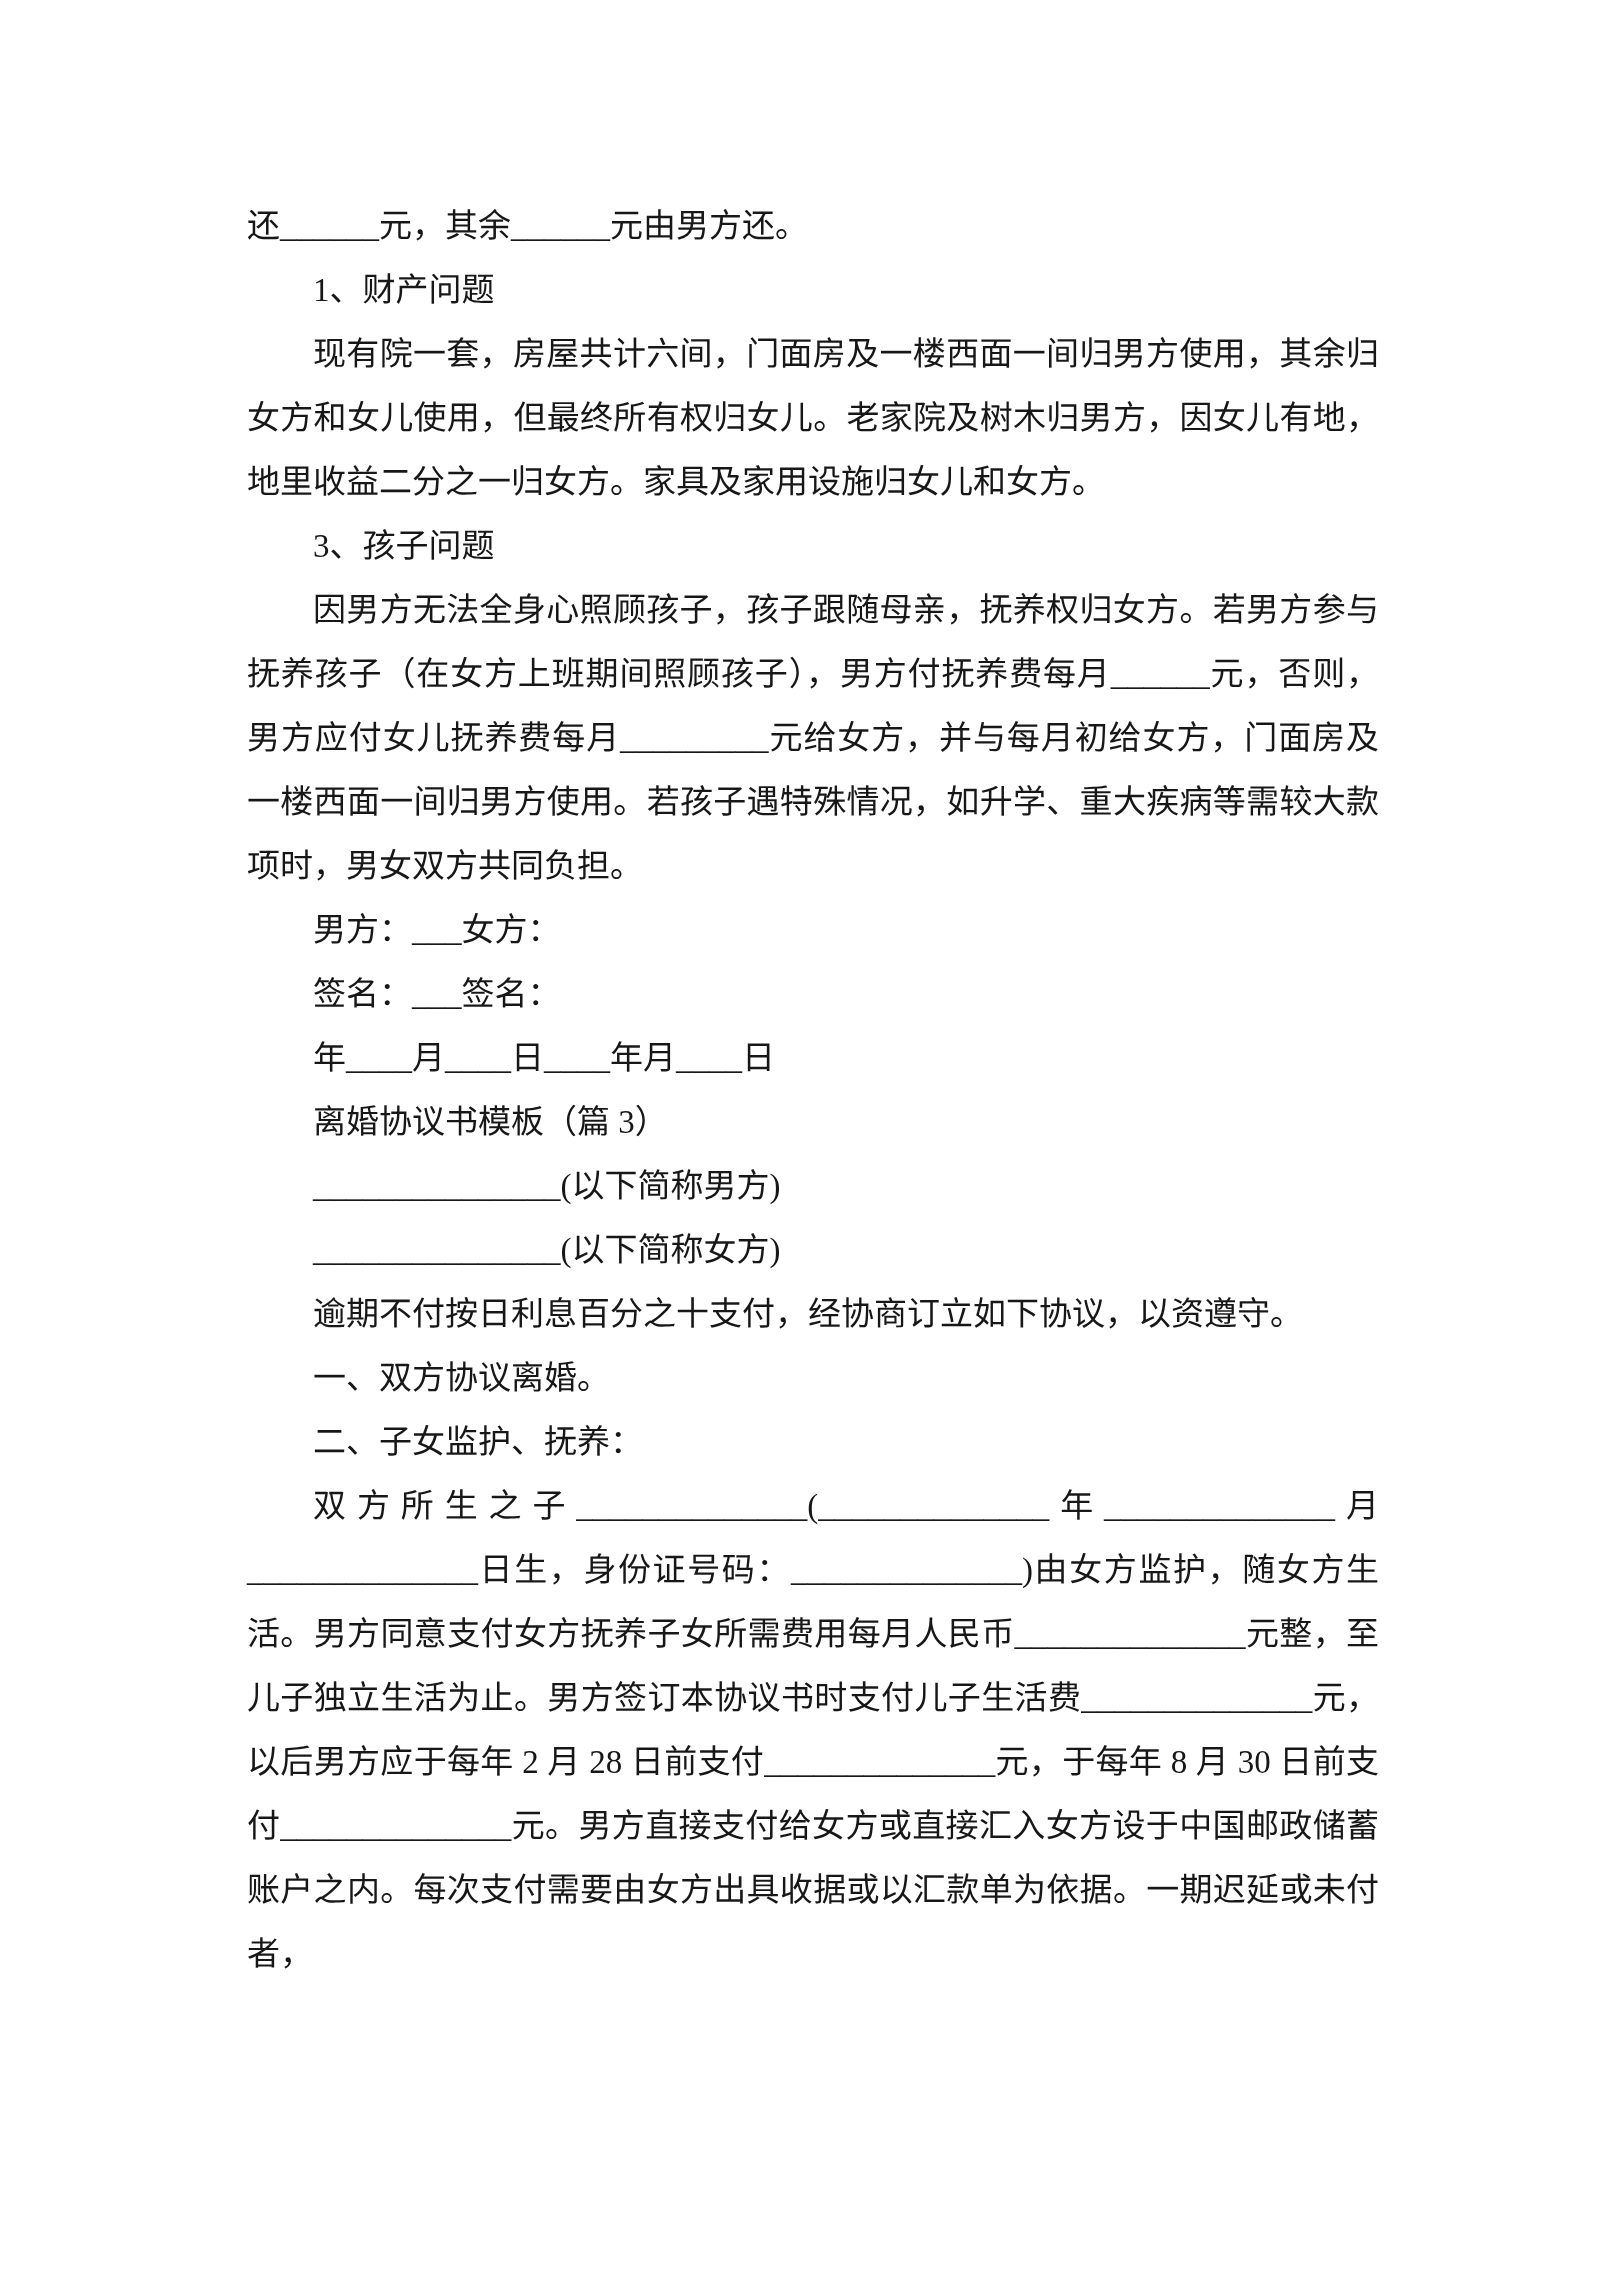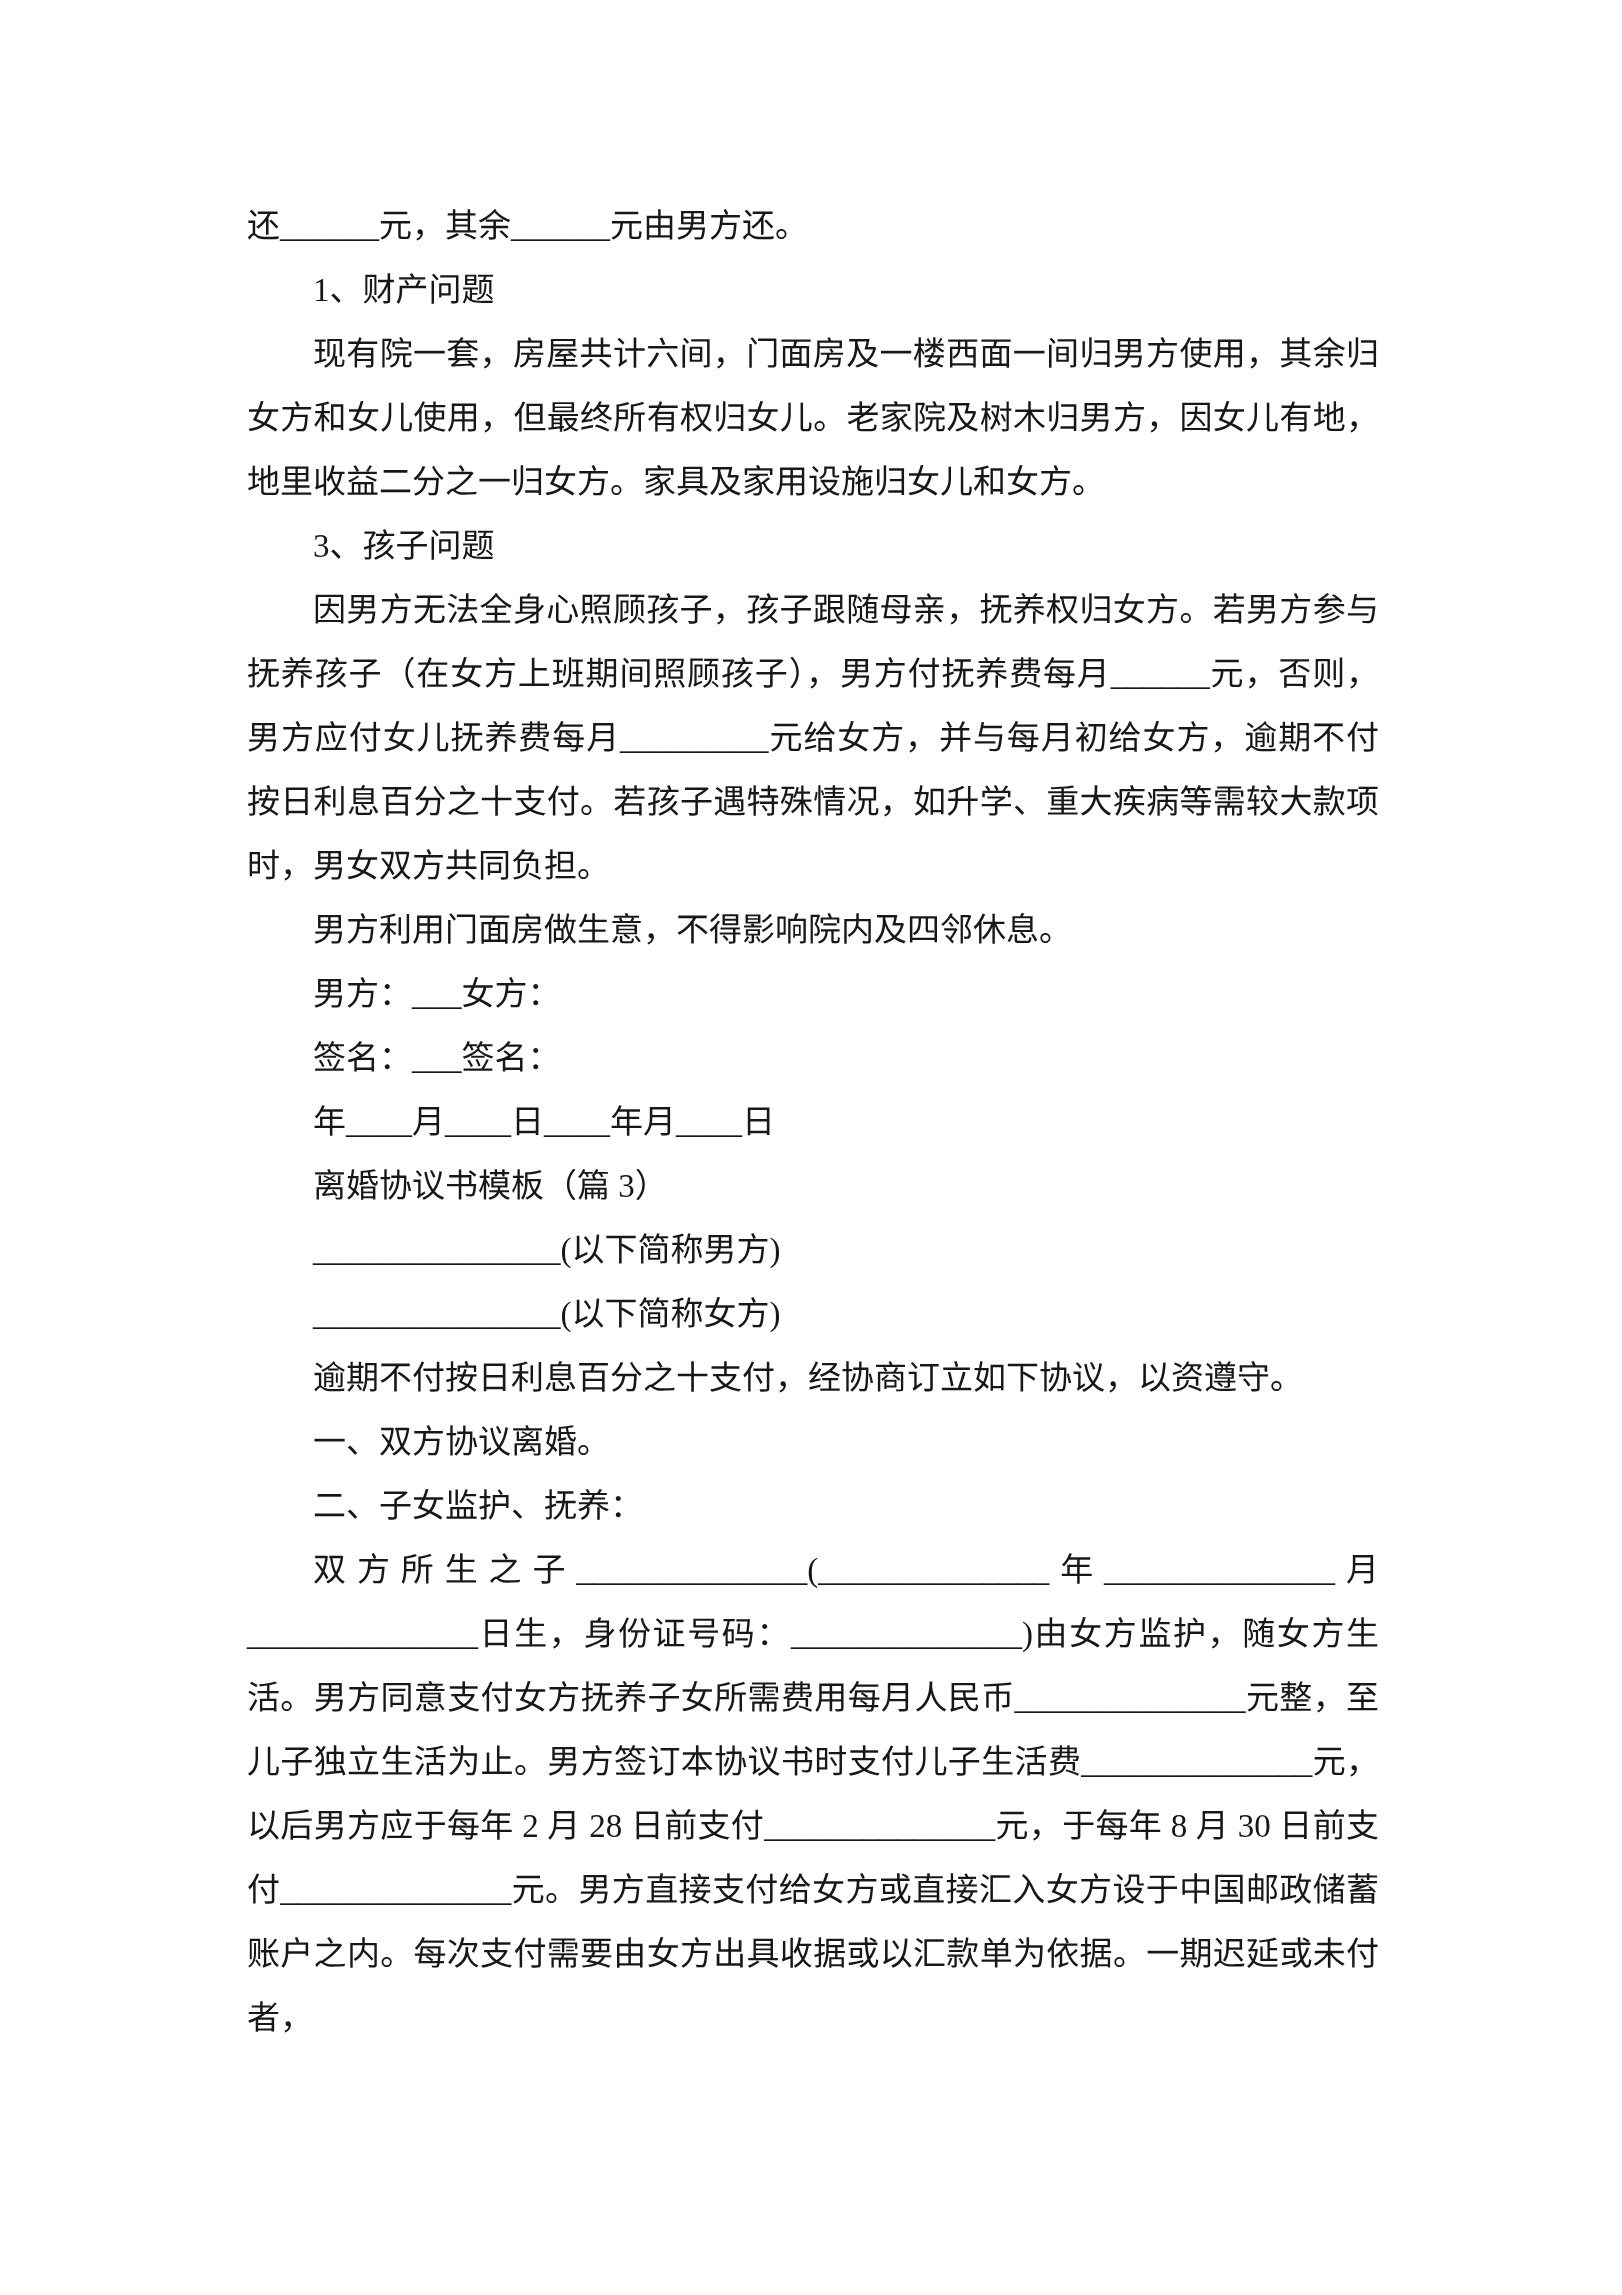--- a/index.html
+++ b/index.html
@@ -33,22 +33,21 @@
   }
 </style>
 </head>
 <body style="background: rgb(255, 255, 255);">
 
 <main class="page" style="color: rgb(23, 23, 23);">
   <p>还______元，其余______元由男方还。</p>
   <p class="indent">1、财产问题</p>
   <p class="indent">现有院一套，房屋共计六间，门面房及一楼西面一间归男方使用，其余归女方和女儿使用，但最终所有权归女儿。老家院及树木归男方，因女儿有地，地里收益二分之一归女方。家具及家用设施归女儿和女方。</p>
   <p class="indent">3、孩子问题</p>
-  <p class="indent">因男方无法全身心照顾孩子，孩子跟随母亲，抚养权归女方。若男方参与抚养孩子（在女方上班期间照顾孩子），男方付抚养费每月______元，否则，男方应付女儿抚养费每月_________元给女方，并与每月初给女方，逾期不付按日利息百分之十支付。若孩子遇特殊情况，如升学、重大疾病等需较大款项时，男女双方共同负担。</p>
-  <p class="indent">男方利用门面房做生意，不得影响院内及四邻休息。</p>
+  <p class="indent">因男方无法全身心照顾孩子，孩子跟随母亲，抚养权归女方。若男方参与抚养孩子（在女方上班期间照顾孩子），男方付抚养费每月______元，否则，男方应付女儿抚养费每月_________元给女方，并与每月初给女方，门面房及一楼西面一间归男方使用。若孩子遇特殊情况，如升学、重大疾病等需较大款项时，男女双方共同负担。</p>
   <p class="indent">男方：___女方：</p>
   <p class="indent">签名：___签名：</p>
   <p class="indent">年____月____日____年月____日</p>
   <p class="indent">离婚协议书模板（篇 3）</p>
   <p class="indent">_______________(以下简称男方)</p>
   <p class="indent">_______________(以下简称女方)</p>
   <p class="indent">逾期不付按日利息百分之十支付，经协商订立如下协议，以资遵守。</p>
   <p class="indent">一、双方协议离婚。</p>
   <p class="indent">二、子女监护、抚养：</p>
   <p class="indent">双方所生之子______________(______________年______________月______________日生，身份证号码：______________)由女方监护，随女方生活。男方同意支付女方抚养子女所需费用每月人民币______________元整，至儿子独立生活为止。男方签订本协议书时支付儿子生活费______________元，以后男方应于每年 2 月 28 日前支付______________元，于每年 8 月 30 日前支付______________元。男方直接支付给女方或直接汇入女方设于中国邮政储蓄账户之内。每次支付需要由女方出具收据或以汇款单为依据。一期迟延或未付者，</p>

